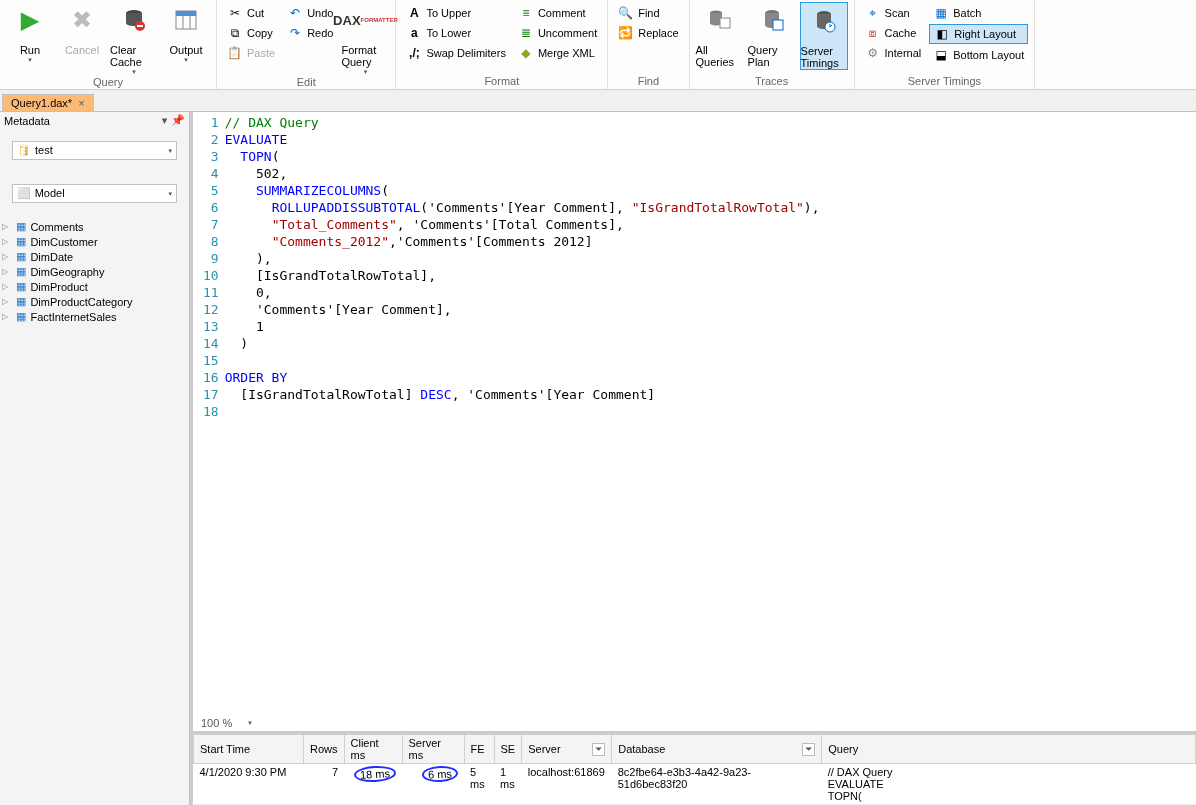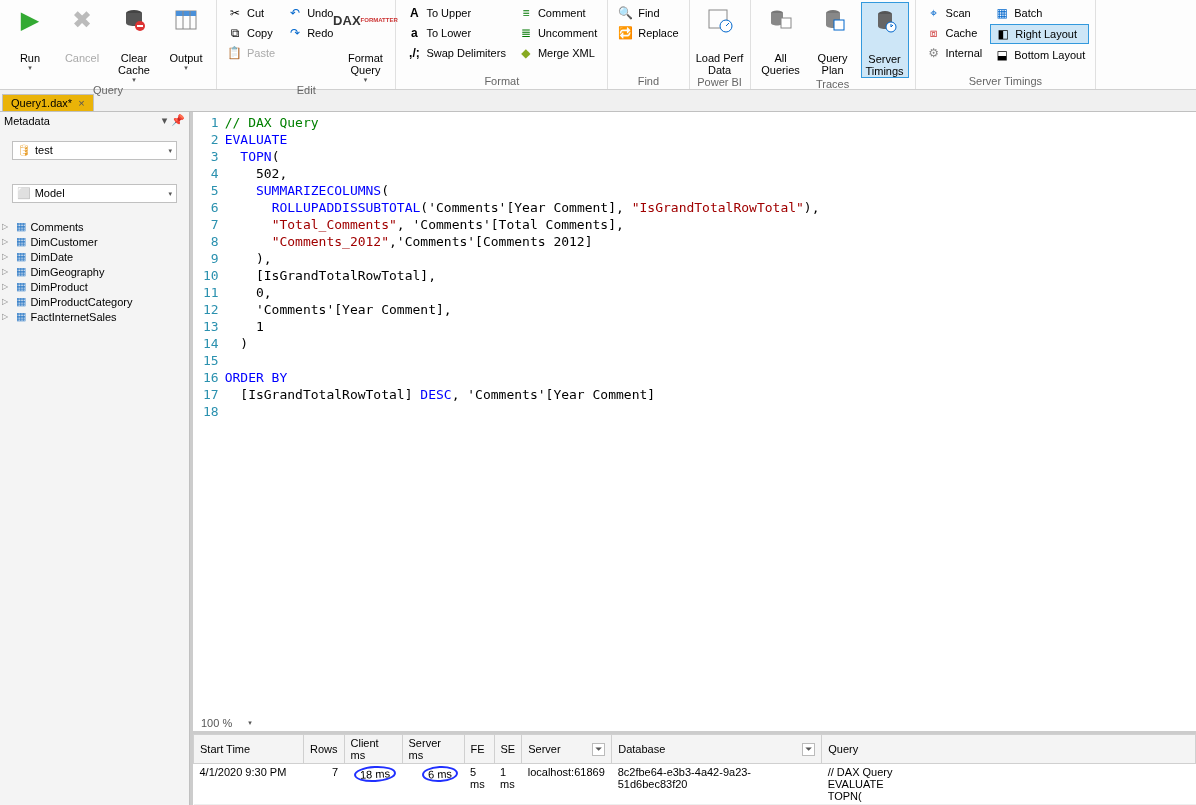--- a/index.html
+++ b/index.html
@@ -3,31 +3,31 @@
 <meta charset="utf-8">
 <style>
 *{box-sizing:border-box;margin:0;padding:0}
 body{font-family:"Segoe UI",Tahoma,sans-serif;font-size:11px;color:#000;background:#f8f8f8;width:1196px;height:805px;overflow:hidden}
 .ribbon{background:#fdfdfd;border-bottom:1px solid #d0d0d0;display:flex;height:90px}
 .r-group{border-right:1px solid #e0e0e0;padding:2px 6px 0 6px;display:flex;flex-direction:column;justify-content:space-between}
 .r-group-label{text-align:center;color:#666;font-size:11px;padding-bottom:2px}
 .r-btns{display:flex;align-items:flex-start;gap:4px}
 .r-btn-lg{display:flex;flex-direction:column;align-items:center;width:48px;padding-top:2px;cursor:pointer}
 .r-btn-lg .ico{width:32px;height:32px;display:flex;align-items:center;justify-content:center;font-size:24px}
-.r-btn-lg .lbl{text-align:center;line-height:12px;margin-top:16px}
+.r-btn-lg .lbl{line-height:12px;margin-top:8px}
 .r-col{display:flex;flex-direction:column;gap:2px;padding-top:2px}
 .r-btn-sm{display:flex;align-items:center;gap:4px;padding:1px 4px;cursor:pointer;white-space:nowrap}
 .r-btn-sm .ico{width:16px;height:16px;display:inline-flex;align-items:center;justify-content:center;font-size:12px}
 .r-btn-sm.disabled{color:#aaa}
 .r-btn-lg.disabled .lbl{color:#aaa}
 .r-btn-lg.active{background:#cde6f7;border:1px solid #3399dd}
 .r-btn-sm.active{background:#cde6f7;border:1px solid #3399dd}
 .dd-arrow{font-size:7px;color:#555}
 .tab-strip{background:#f0f0f0;border-bottom:1px solid #c0c0c0;height:22px;display:flex;align-items:flex-end}
-.tab{background:#eab308;border:1px solid #c0c0c0;border-bottom:none;padding:2px 8px;margin-left:2px;display:flex;align-items:center;gap:6px;font-size:11px}
+.tab{background:#fdba74;border:1px solid #c0c0c0;border-bottom:none;padding:2px 8px;margin-left:2px;display:flex;align-items:center;gap:6px;font-size:11px}
 .tab .x{color:#555;cursor:pointer}
 .main{display:flex;height:calc(805px - 90px - 22px)}
 .side{width:190px;background:#f4f4f4;border-right:1px solid #c0c0c0;display:flex;flex-direction:column}
 .side-hdr{display:flex;align-items:center;justify-content:space-between;padding:2px 4px;font-size:11px}
 .side-hdr .tools{display:flex;gap:4px;color:#555}
 .combo{border:1px solid #c0c0c0;background:#fff;margin:12px;padding:2px 4px;display:flex;align-items:center;justify-content:space-between;font-size:11px}
 .combo .ic{margin-right:4px}
 .tree{padding:4px 2px;overflow:auto;flex:1}
 .tree-item{display:flex;align-items:center;gap:4px;padding:1px 0;cursor:pointer}
 .tree-item .exp{width:10px;color:#888;font-size:8px}
@@ -177,35 +177,20 @@
           </div>
         <div class="r-btn-sm">
             <span class="ico">🔁</span>
             <span>Replace</span>
           </div>
       </div>
     </div>
     <div class="r-group-label">Find</div>
   </div>
 
-  <div class="r-group">
-    <div class="r-btns">
-      <div class="r-btn-lg">
-          <span class="ico">
-            <svg width="28" height="28">
-              <rect x="3" y="4" width="18" height="18" fill="none" stroke="#888"></rect>
-              <circle cx="20" cy="20" r="6" fill="#fff" stroke="#06c"></circle>
-              <path d="M20 20l3-3" stroke="#06c"></path>
-            </svg>
-          </span>
-          <span class="lbl">Load Perf Data</span>
-        </div>
-    </div>
-    <div class="r-group-label">Power BI</div>
-  </div>
 
   <div class="r-group">
     <div class="r-btns">
       <div class="r-btn-lg">
           <span class="ico">
             <svg width="24" height="24">
               <ellipse cx="8" cy="5" rx="6" ry="2.5" fill="#777"></ellipse>
               <path d="M2 5v10c0 1.4 2.7 2.5 6 2.5s6-1.1 6-2.5V5" fill="#888"></path>
               <rect x="12" y="10" width="10" height="10" fill="#fff" stroke="#888"></rect>
             </svg>

